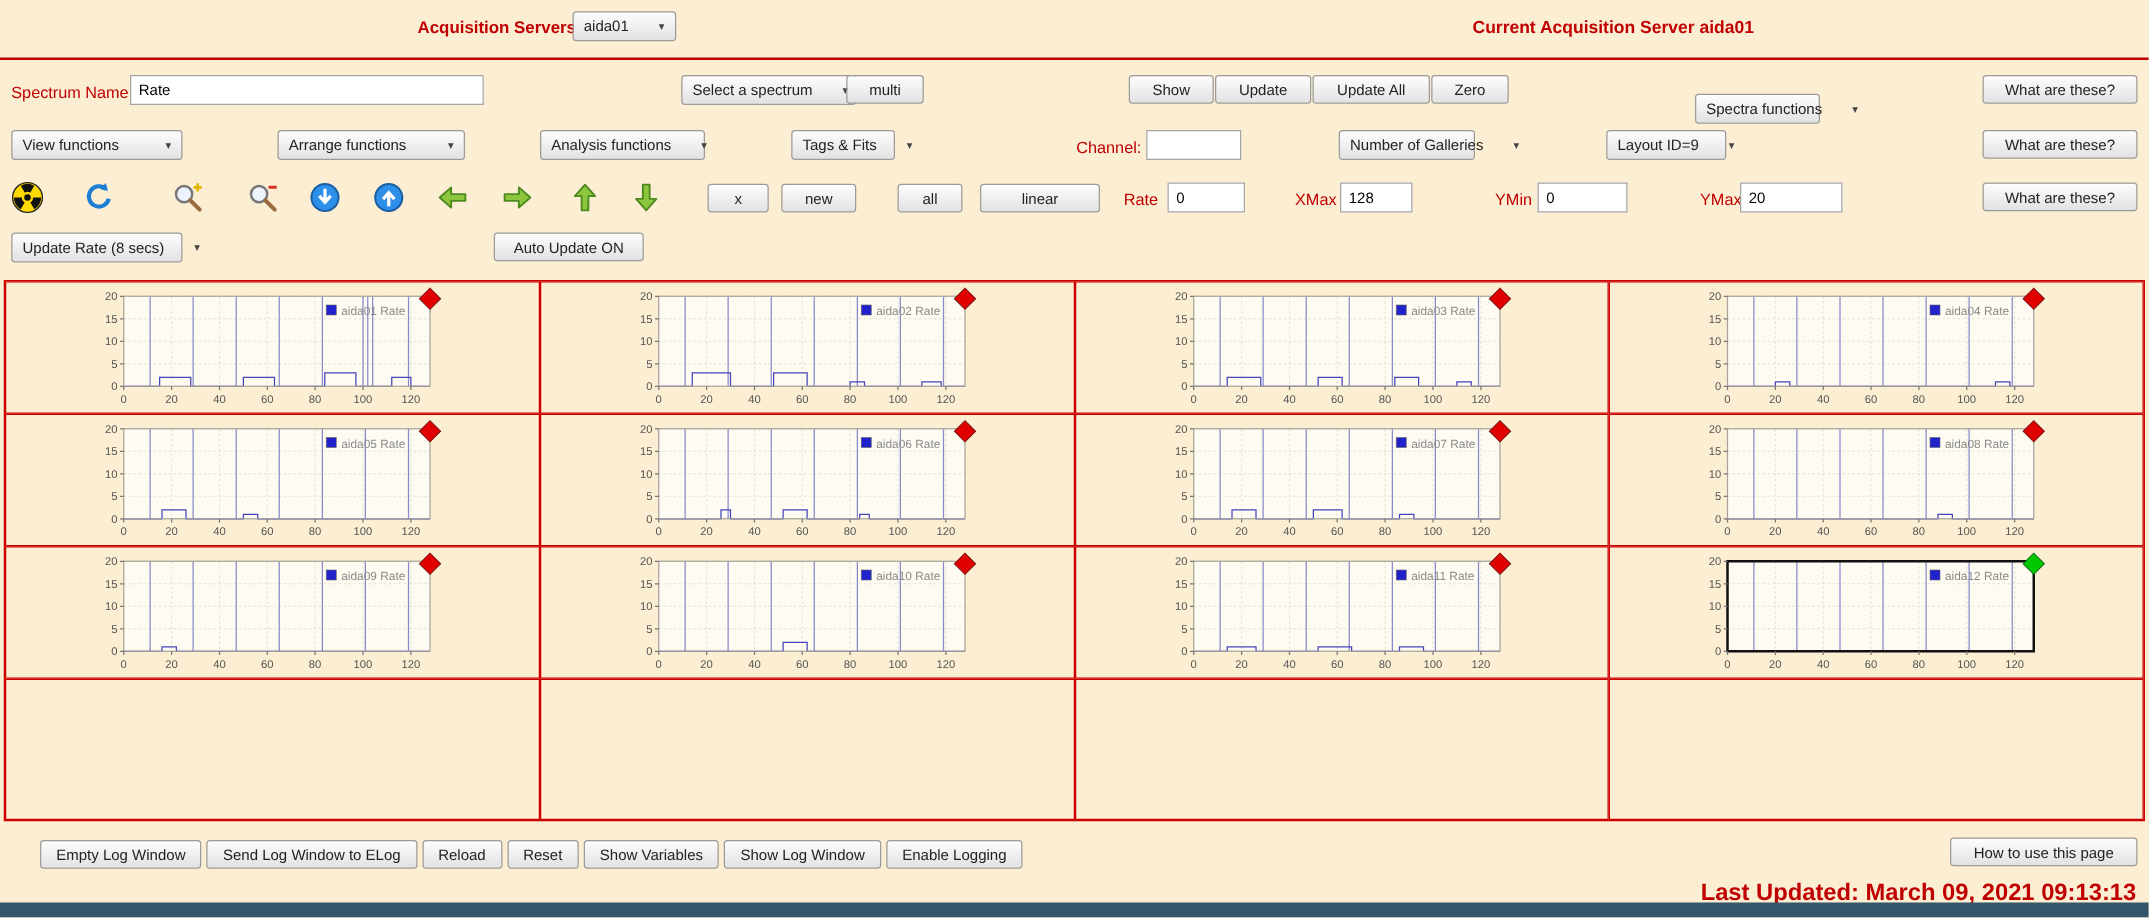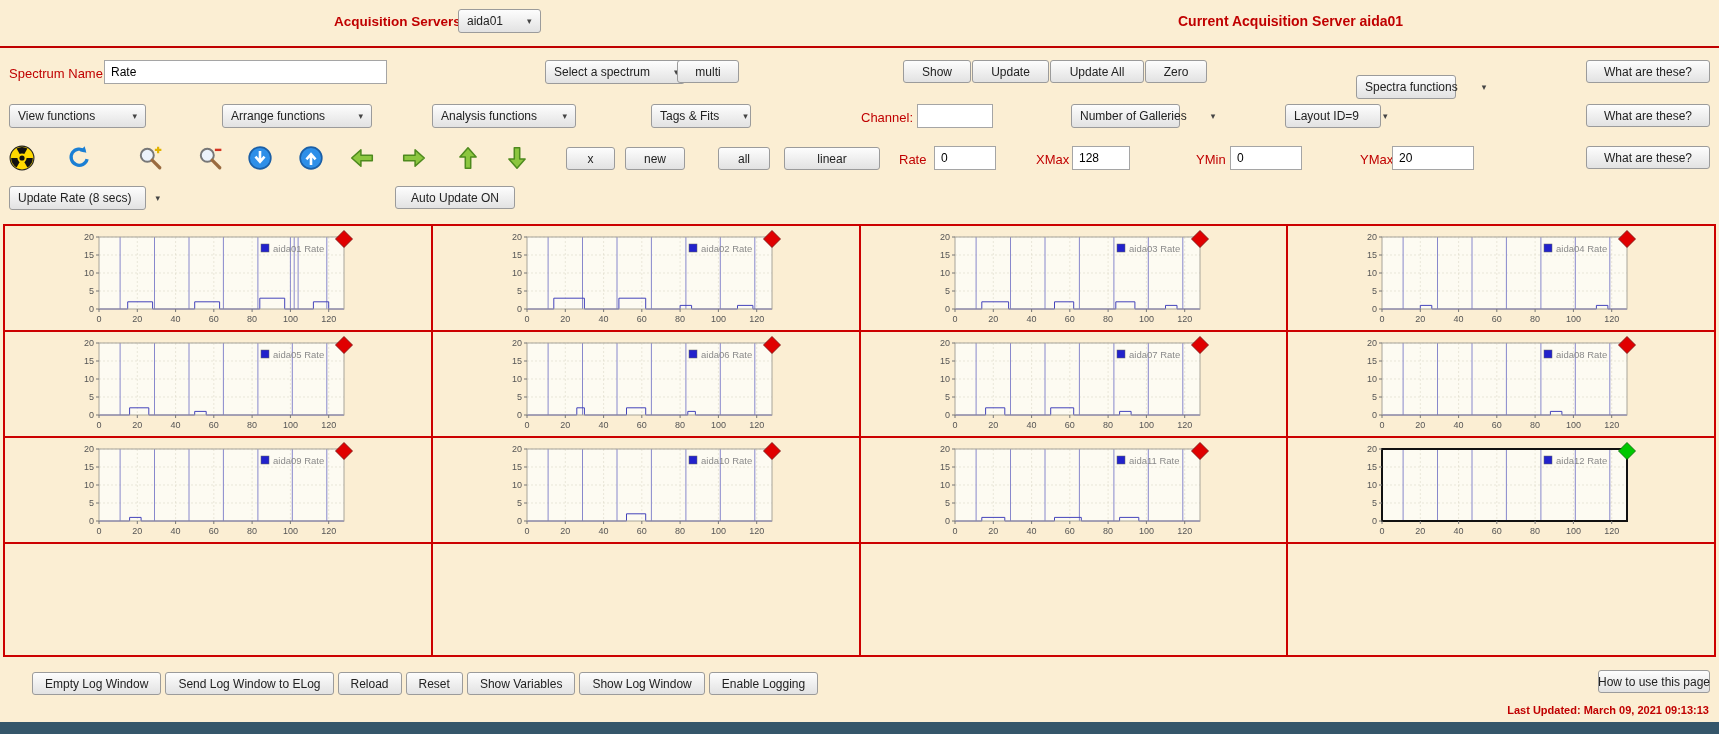--- a/index.html
+++ b/index.html
@@ -43,21 +43,21 @@
     position: absolute; top: 224px; left: 3px; width: 1713px;
     display: grid; grid-template-columns: repeat(4, 1fr);
     grid-template-rows: 106px 106px 106px 113px;
     border: 1px solid #CC0000; background: #FBEED3;
   }
   .cell { border: 1px solid #CC0000; position: relative; padding: 3px 0 0 64px; overflow: hidden; }
   .tick { font-size: 9px; fill: #555; font-family: "Liberation Sans", sans-serif; }
   .legend { font-size: 9.5px; fill: #8A8A8A; font-family: "Liberation Sans", sans-serif; }
   .footer-buttons { position: absolute; top: 672px; left: 8px; display: flex; gap: 4px; padding-left: 24px; }
   .help-btn { position: absolute; right: 9px; top: 670px; }
-  .last-updated { position: absolute; right: 10px; top: 704px; color: #C00000; font-size: 11px; font-weight: bold; }
+  .last-updated { position: absolute; right: 10px; top: 704px; color: #C00000; font-size: 19px; font-weight: bold; }
   .bottom-bar { position: absolute; left: 0; bottom: 0; width: 100%; height: 12px; background: #35566A; }
 </style>
 </head>
 <body>
 
 <div class="header">
   <span class="red-bold abs" style="left:334px;top:14px;font-size:13.5px">Acquisition Servers</span>
   <div class="sel abs" style="left:458px;top:9px;min-width:64px">
     <span>aida01</span>
     <span class="arrow">▾</span>
@@ -86,25 +86,25 @@
 
 <div class="row" style="top:0">
   <div class="sel abs" style="left:9px;top:104px;width:137px">
     <span>View functions</span>
     <span class="arrow">▾</span>
   </div>
   <div class="sel abs" style="left:222px;top:104px;width:150px">
     <span>Arrange functions</span>
     <span class="arrow">▾</span>
   </div>
-  <div class="sel abs" style="left:432px;top:104px;width:144px">
+  <div class="sel abs" style="left:432px;top:104px;width:132px">
     <span>Analysis functions</span>
     <span class="arrow">▾</span>
   </div>
-  <div class="sel abs" style="left:651px;top:104px;width:100px">
+  <div class="sel abs" style="left:633px;top:104px;width:83px">
     <span>Tags &amp; Fits</span>
     <span class="arrow">▾</span>
   </div>
   <span class="red-label abs" style="left:861px;top:110px">Channel:</span>
   <input class="inp abs" style="left: 917px; top: 104px; width: 76px;" value="">
   <div class="sel abs" style="left:1071px;top:104px;width:109px">
     <span>Number of Galleries</span>
     <span class="arrow">▾</span>
   </div>
   <div class="sel abs" style="left:1285px;top:104px;width:96px">
@@ -836,15 +836,15 @@
 
 <div class="footer-buttons">
     <button class="btn">Empty Log Window</button>
     <button class="btn">Send Log Window to ELog</button>
     <button class="btn">Reload</button>
     <button class="btn">Reset</button>
     <button class="btn">Show Variables</button>
     <button class="btn">Show Log Window</button>
     <button class="btn">Enable Logging</button>
   </div>
-<button class="btn help-btn" style="width:112px">How to use this page</button>
+<button class="btn help-btn" style="width:150px">How to use this page</button>
 <div class="last-updated">Last Updated: March 09, 2021 09:13:13</div>
 <div class="bottom-bar"></div>
 
 </body></html>

